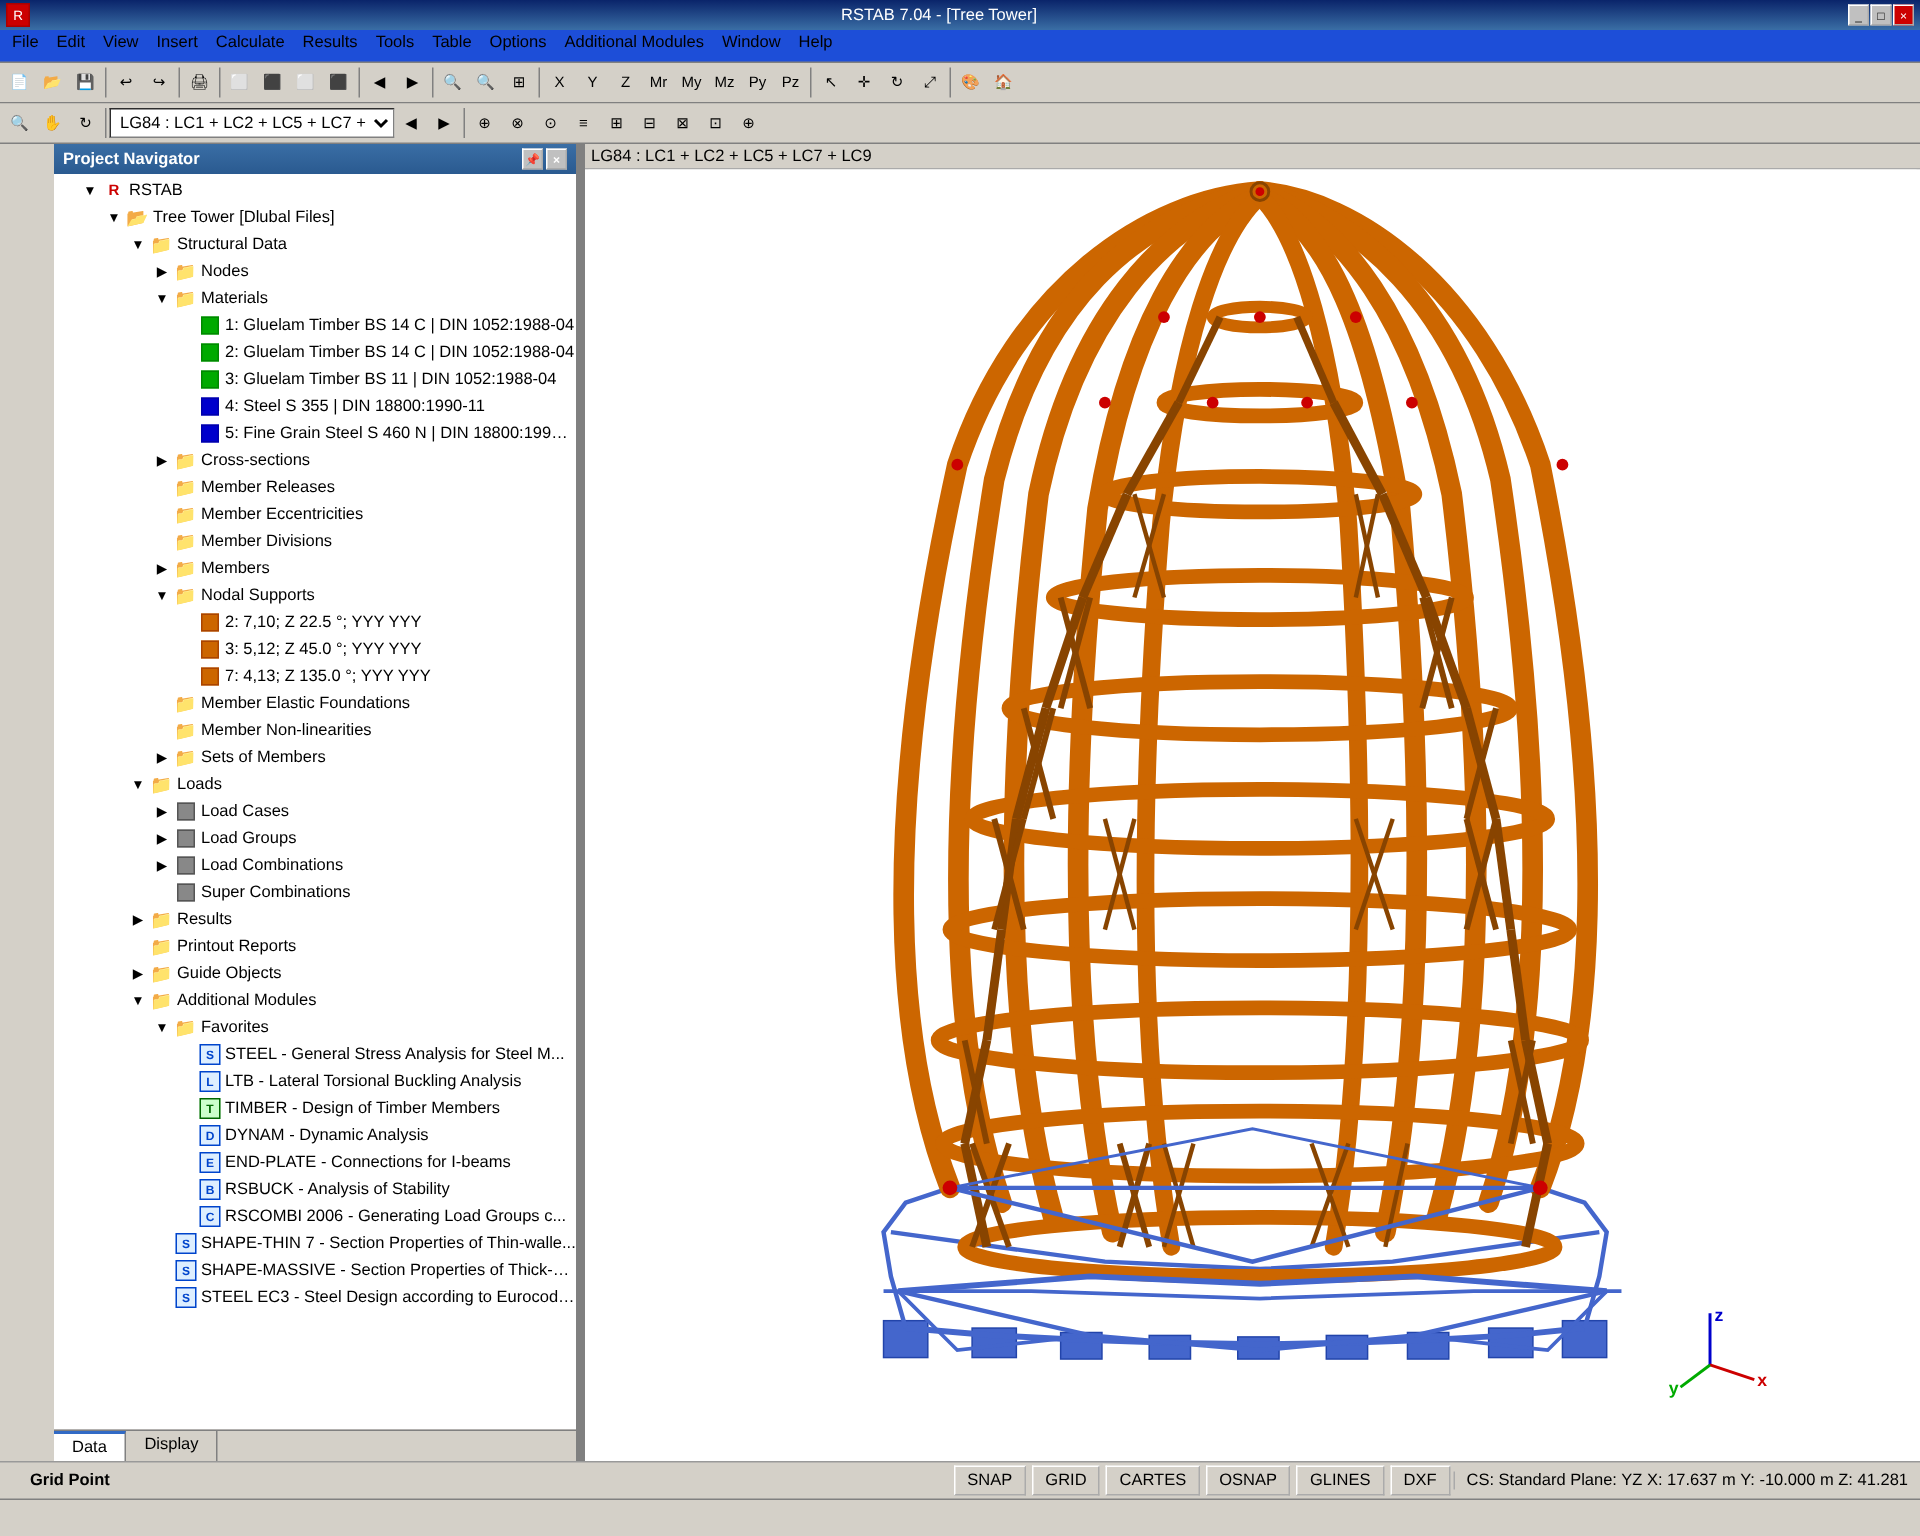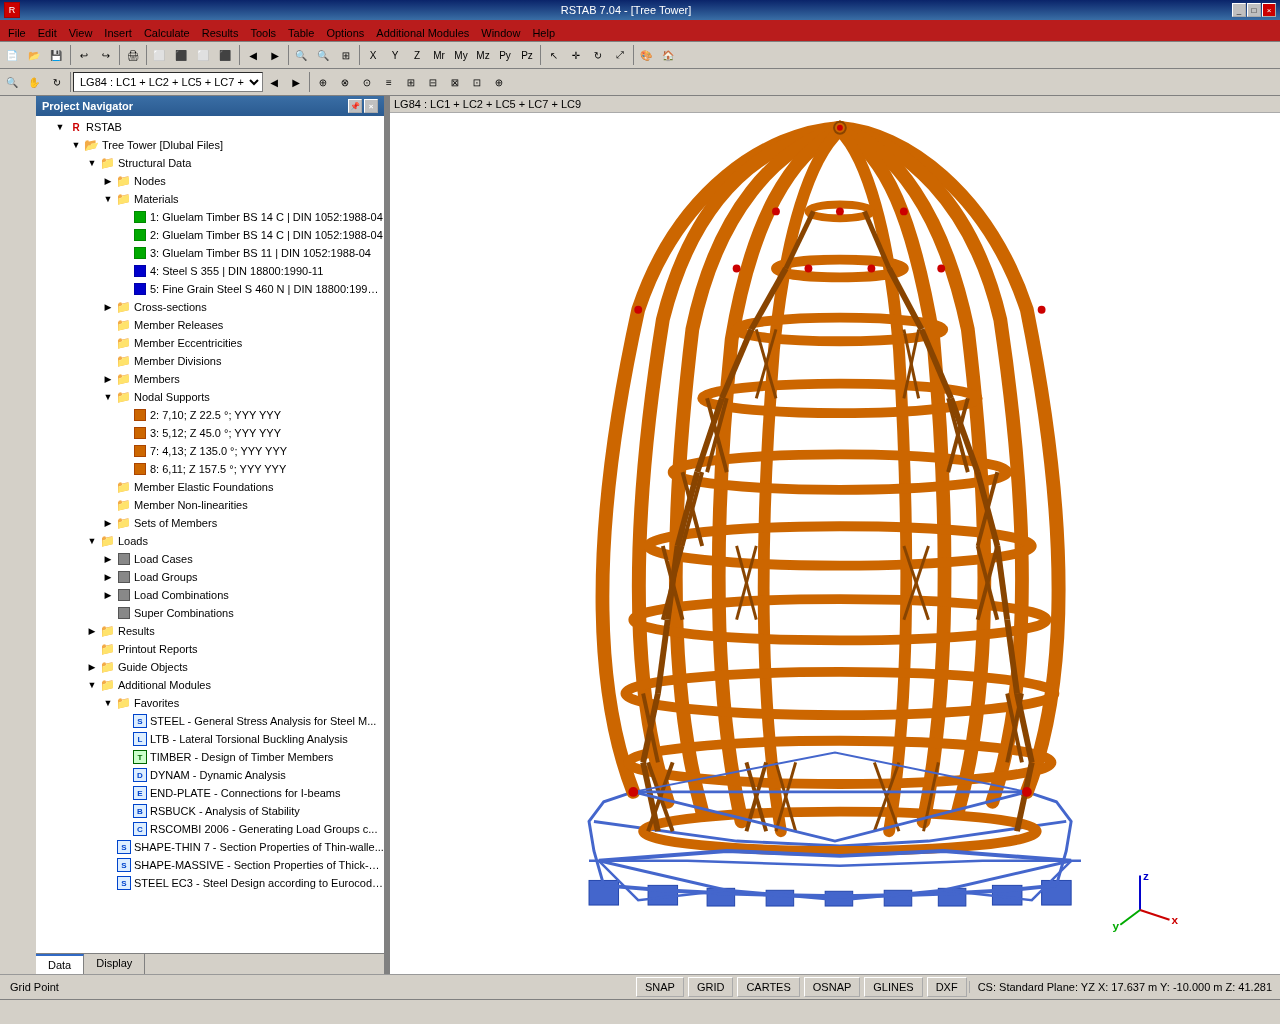--- a/index.html
+++ b/index.html
@@ -4,21 +4,21 @@
   <style>
     * { margin: 0; padding: 0; box-sizing: border-box; }
     body { font-family: 'Segoe UI', Tahoma, Geneva, Verdana, sans-serif; font-size: 11px; background: #d4d0c8; overflow: hidden; width: 1280px; height: 1024px; }
 
     
     #titlebar { background: linear-gradient(to bottom, #0a246a, #3a6ea5); color: white; height: 20px; display: flex; align-items: center; justify-content: space-between; padding: 0 4px; font-size: 11px; }
     #titlebar-controls { display: flex; gap: 2px; }
     .tb-btn { width: 14px; height: 14px; background: #c0c0c0; border: 1px outset #fff; font-size: 8px; display: flex; align-items: center; justify-content: center; cursor: pointer; color: #000; }
 
     
-    #menubar { background: #b91c1c; height: 22px; display: flex; align-items: flex-end; padding: 0 2px; border-bottom: 1px solid #808080; }
+    #menubar { background: #1d4ed8; height: 22px; display: flex; align-items: flex-start; padding: 0 2px; border-bottom: 1px solid #808080; }
     .menu-item { padding: 2px 6px; font-size: 11px; cursor: pointer; white-space: nowrap; }
 
     
     .toolbar { background: #d4d0c8; display: flex; align-items: center; padding: 1px 2px; border-bottom: 1px solid #808080; flex-wrap: wrap; min-height: 26px; }
     .toolbar-separator { width: 1px; height: 20px; background: #808080; margin: 0 2px; }
     .tool-btn { width: 22px; height: 22px; background: #d4d0c8; border: 1px solid transparent; display: flex; align-items: center; justify-content: center; cursor: pointer; font-size: 10px; }
 
     
     #main-layout { display: flex; height: calc(1024px - 20px - 22px - 27px - 27px - 25px - 25px); }
 
@@ -299,27 +299,20 @@
             </span>
           <span class="tree-label">3: 5,12; Z 45.0 °; YYY YYY</span>
         </div>
         <div class="tree-item indent-5">
           <span class="tree-expand" style="width:16px;"></span>
           <span class="tree-icon">
               <div style="width:12px;height:12px;background:#cc6600;border:1px solid #aa4400;"></div>
             </span>
           <span class="tree-label">7: 4,13; Z 135.0 °; YYY YYY</span>
         </div>
-        <div class="tree-item indent-5">
-          <span class="tree-expand" style="width:16px;"></span>
-          <span class="tree-icon">
-              <div style="width:12px;height:12px;background:#cc6600;border:1px solid #aa4400;"></div>
-            </span>
-          <span class="tree-label">8: 6,11; Z 157.5 °; YYY YYY</span>
-        </div>
 
         <div class="tree-item indent-4">
           <span class="tree-expand" style="width:16px;"></span>
           <span class="tree-icon folder-icon">📁</span>
           <span class="tree-label">Member Elastic Foundations</span>
         </div>
 
         <div class="tree-item indent-4">
           <span class="tree-expand" style="width:16px;"></span>
           <span class="tree-icon folder-icon">📁</span>
@@ -645,21 +638,21 @@
         <circle cx="520" cy="100" r="4" fill="#cc0000"></circle>
         <circle cx="423" cy="158" r="4" fill="#cc0000"></circle>
         <circle cx="487" cy="158" r="4" fill="#cc0000"></circle>
 
       </svg>
     </div>
   </div>
 </div>
 
 <div id="bottom-toolbar">
-  <span style="padding:0 10px;">Grid Point</span>
+  <span style="padding:0 20px;font-weight:bold;">Grid Point</span>
   <div style="flex:1;"></div>
   <button class="bottom-btn">SNAP</button>
   <button class="bottom-btn">GRID</button>
   <button class="bottom-btn">CARTES</button>
   <button class="bottom-btn">OSNAP</button>
   <button class="bottom-btn">GLINES</button>
   <button class="bottom-btn">DXF</button>
   <span style="padding:0 8px;border-left:1px solid #aaa;">CS: Standard  Plane: YZ  X: 17.637 m  Y: -10.000 m  Z: 41.281</span>
 </div>
 

